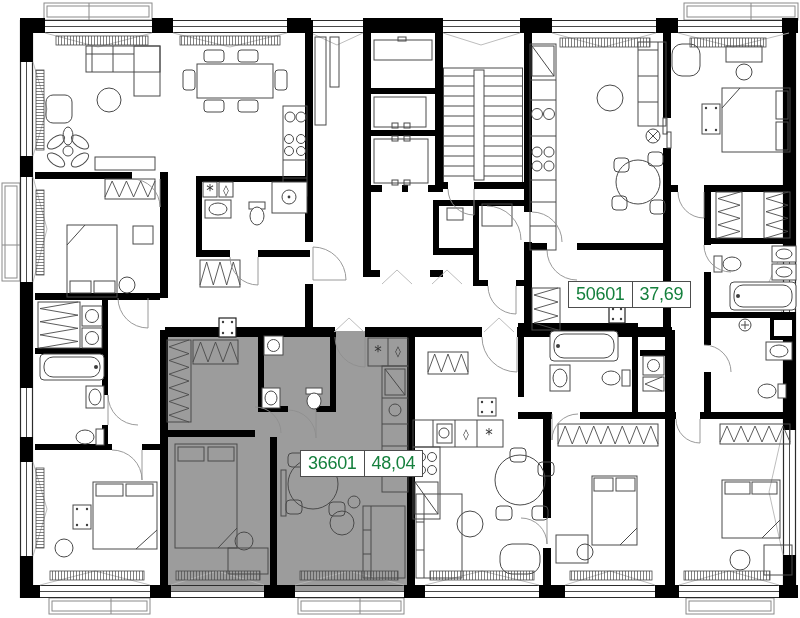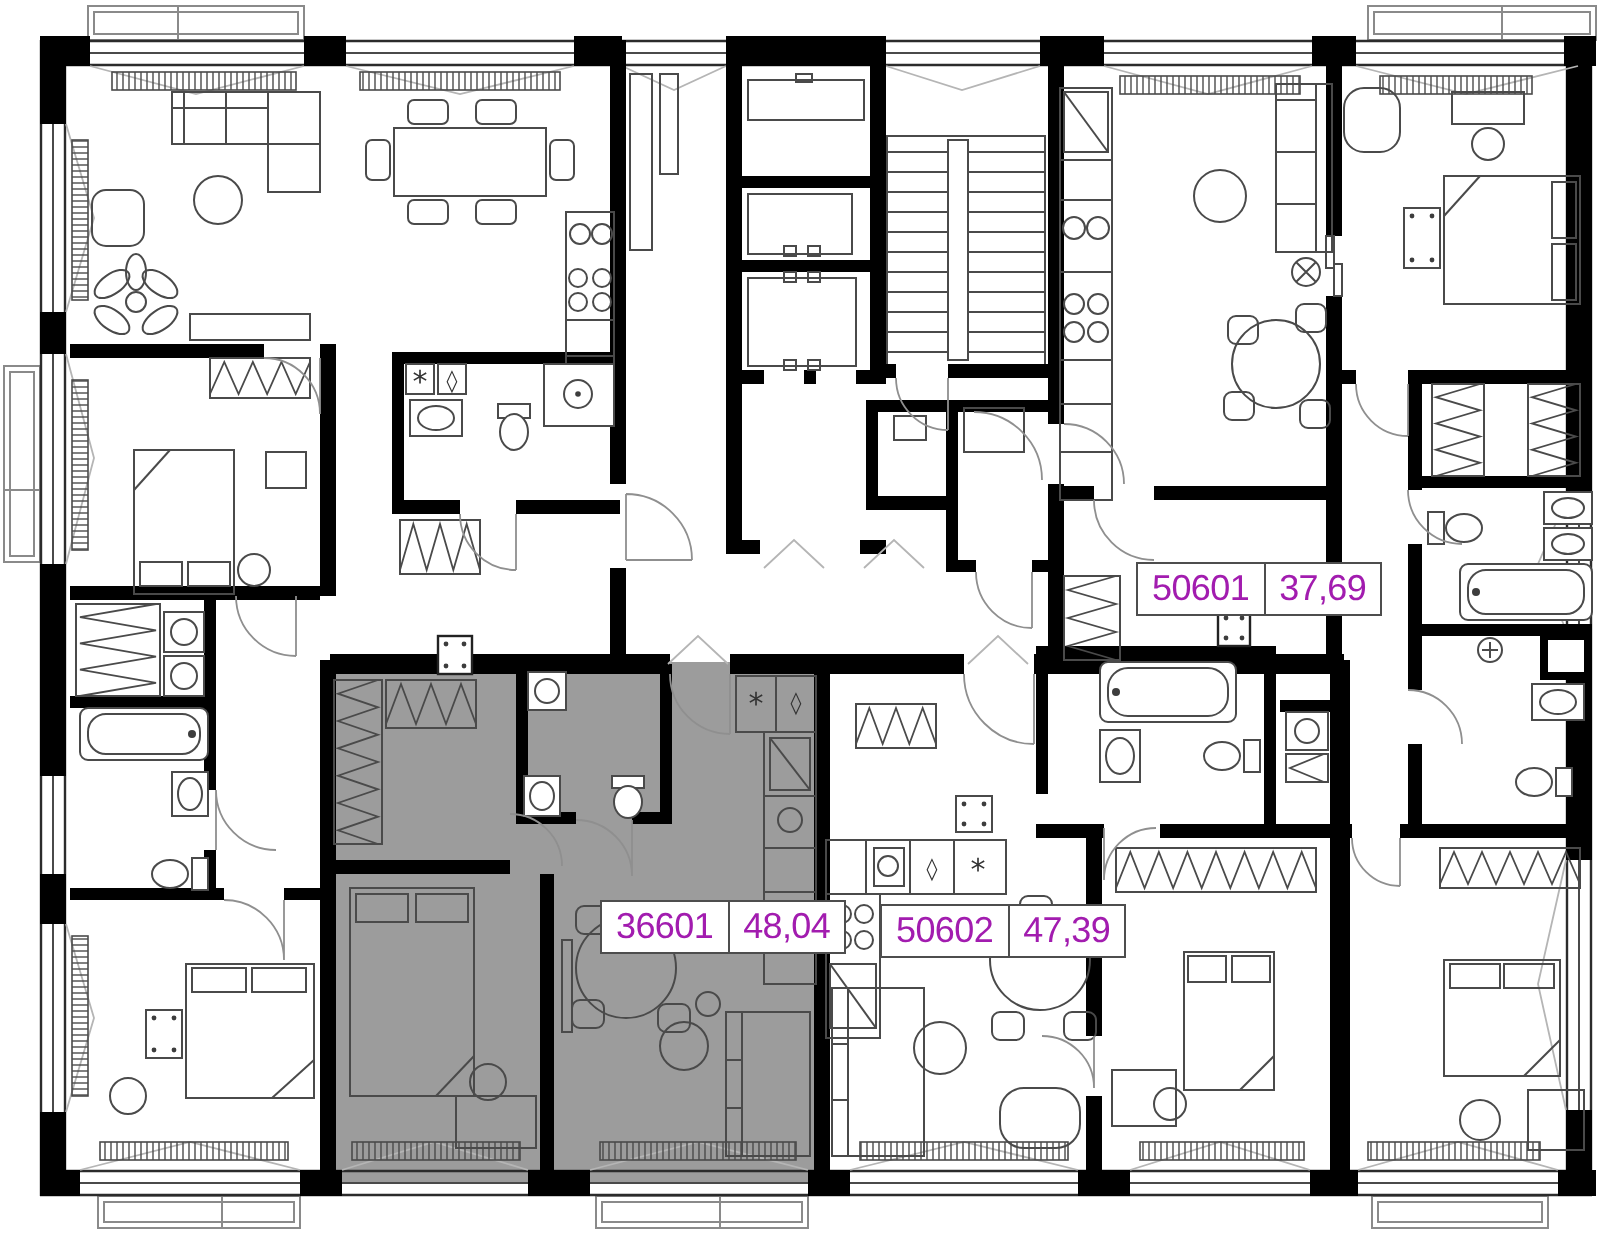--- a/index.html
+++ b/index.html
@@ -13,21 +13,21 @@
   .glz{stroke:#2b2b2b;stroke-width:1.2;fill:none}
   .balc{fill:none;stroke:#8a8a8a;stroke-width:1}
   .vm{stroke:#b5b5b5;stroke-width:0.9;fill:none}
   .arc{stroke:#8f8f8f;stroke-width:0.9;fill:none}
   .zzl{stroke:#4a4a4a;stroke-width:0.9;fill:none}
   .dot{fill:#3d3d3d}
   .radh{fill:url(#rh);stroke:#4a4a4a;stroke-width:0.8}
   .radv{fill:url(#rhv);stroke:#4a4a4a;stroke-width:0.8}
   .shaft{fill:#fff;stroke:#222;stroke-width:1.2}
   .sym{font-family:"DejaVu Sans",sans-serif;fill:#333}
-  .unit-label{position:absolute;display:flex;align-items:flex-start;background:#fff;border:1px solid #4d4d4d;height:25px;font-size:18px;line-height:25px;color:#a21caf;letter-spacing:-0.3px;z-index:5;cursor:pointer}
+  .unit-label{position:absolute;display:flex;align-items:flex-start;background:#fff;border:1px solid #4d4d4d;height:25px;font-size:18px;line-height:25px;color:#15803d;letter-spacing:-0.3px;z-index:5;cursor:pointer}
   .unit-label .num{padding:0 7px;border-right:1px solid #4d4d4d;white-space:nowrap}
   .unit-label .area{padding:0 7px;white-space:nowrap}
 </style>
 </head>
 <body>
 
 <div id="stage">
 <svg width="800" height="618" viewBox="0 0 800 618">
 <defs>
   <pattern id="rh" width="3" height="9" patternUnits="userSpaceOnUse">
@@ -584,17 +584,13 @@
 </svg>
 
 <div class="unit-label" style="left:568px;top:281px">
   <span class="num">50601</span>
   <span class="area">37,69</span>
 </div>
 <div class="unit-label" style="left:300px;top:450px">
   <span class="num">36601</span>
   <span class="area">48,04</span>
 </div>
-<div class="unit-label" style="left:440px;top:452px">
-  <span class="num">50602</span>
-  <span class="area">47,39</span>
 </div>
-</div>
 
 </body></html>

